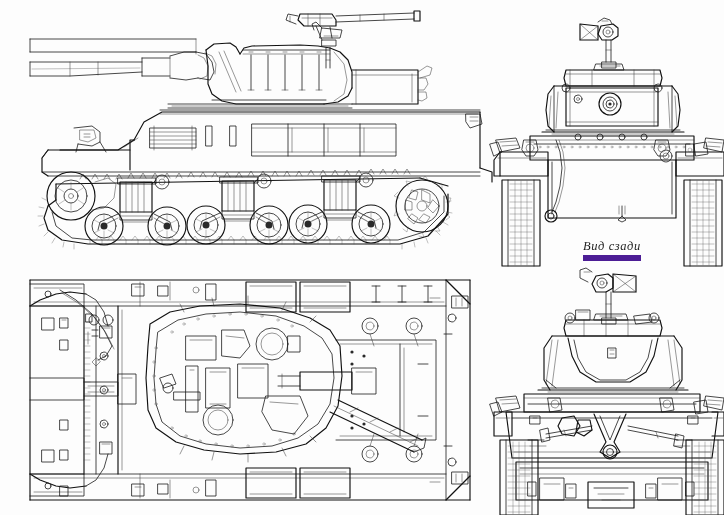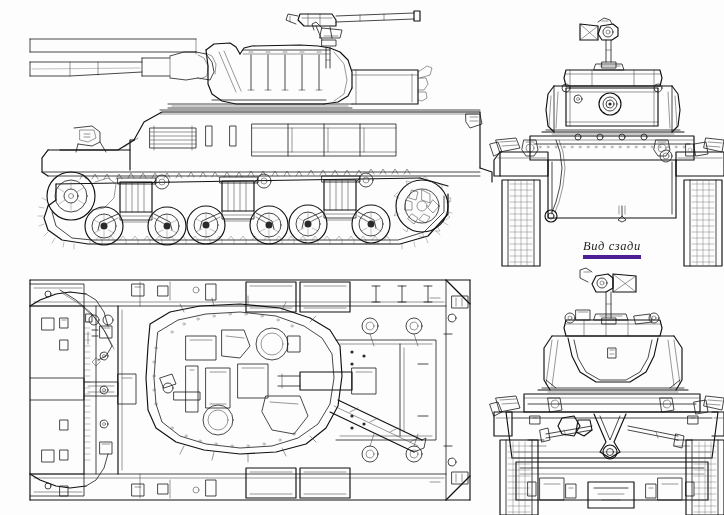--- a/index.html
+++ b/index.html
@@ -58,21 +58,21 @@
   .fillblk {
     fill: #2a2a2a;
   }
   .caption {
     position: absolute;
     font-family: "Liberation Serif", serif;
     font-style: italic;
     font-size: 12.5px;
     color: #1d1d1d;
     letter-spacing: 0.6px;
-    border-bottom: 4px solid #4c1d95;
+    border-bottom: 6px solid #4c1d95;
     padding-bottom: 1px;
     white-space: nowrap;
   }
   #caption-rear-view {
     left: 583px;
     top: 239px;
   }
 </style>
 </head>
 <body>

